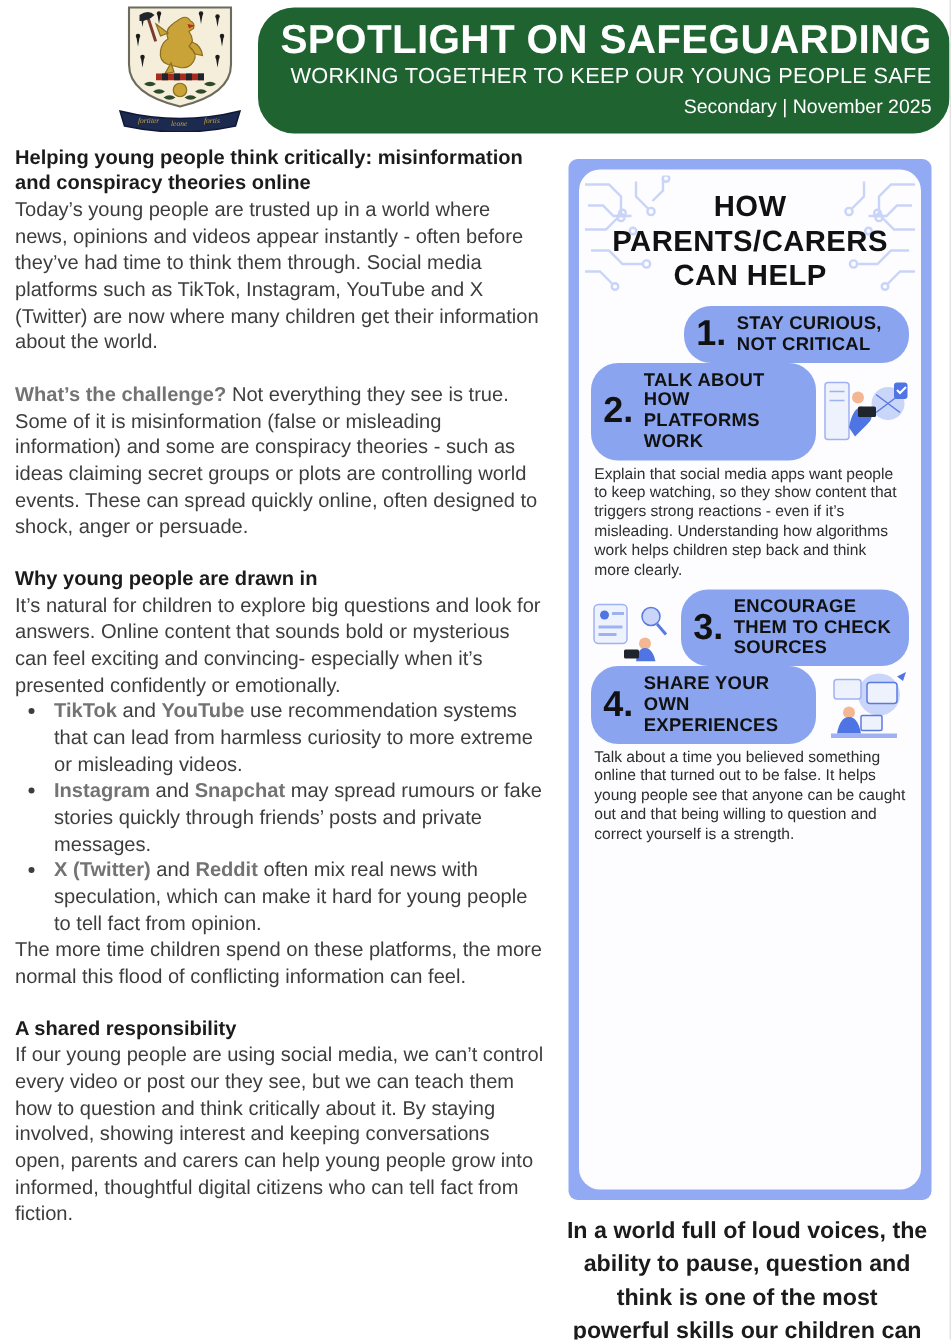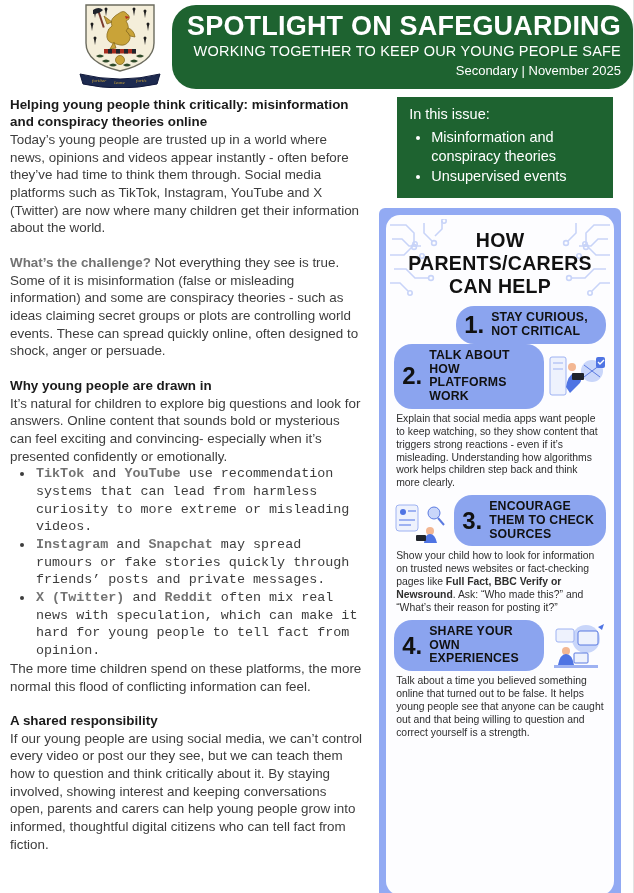--- a/index.html
+++ b/index.html
@@ -19,21 +19,21 @@
   .mast-sub   { font-size:14.5px; font-weight:400; margin-top:3px; letter-spacing:0.2px; }
   .mast-ed    { font-size:13px; margin-top:4px; }
   .crest-wrap { position:absolute; left:62px; top:2px; width:116px; height:86px; }
   
   .columns { display:flex; padding:6px 10px 0 10px; gap:14px; }
   .col-left { width:362px; font-size:13.4px; line-height:1.32; color:#3d3d3d; }
   .col-left h3 { font-size:13.4px; color:#1b1b1b; font-weight:700; line-height:1.3; }
   .col-left p { margin-bottom:0; }
   .spacer { height:17px; }
   .col-left ul { margin:0 0 0 24px; }
-  .col-left li { margin:0; padding-left:2px;font-family:Liberation Mono, monospace; }
+  .col-left li { margin:0; padding-left:2px; }
   b.inl { color:#737373; }
   .col-right { width:252px; display:flex; flex-direction:column; }
   
   .issue-box {
     background:#1e6330; color:#fff; margin:1px 10px 0 20px;
     padding:8px 10px 12px 12px; font-size:14.5px; line-height:1.35;
   }
   .issue-box ul { margin:3px 0 0 22px; }
   
   .infographic {
@@ -156,27 +156,20 @@
       <li><b class="inl">X (Twitter)</b><span> and </span><b class="inl">Reddit</b><span> often mix real news with speculation, which can make it hard for young people to tell fact from opinion.</span></li>
     </ul>
     <p>The more time children spend on these platforms, the more normal this flood of conflicting information can feel.</p>
     <div class="spacer"></div>
     <h3>A shared responsibility</h3>
     <p>If our young people are using social media, we can’t control every video or post our they see, but we can teach them how to question and think critically about it. By staying involved, showing interest and keeping conversations open, parents and carers can help young people grow into informed, thoughtful digital citizens who can tell fact from fiction.</p>
   </div>
 
   <div class="col-right">
 
-    <div class="issue-box">
-      <div>In this issue:</div>
-      <ul>
-        <li>Misinformation and conspiracy theories</li>
-        <li>Unsupervised events</li>
-      </ul>
-    </div>
 
     <div class="infographic">
       <div class="info-panel">
 
         <svg class="circuit left" width="70" height="78" viewBox="0 0 70 78" fill="none" stroke="#c3d0f8" stroke-width="1.6">
           <path d="M2 6 h16 l8 8 v12"></path>
             <circle cx="26" cy="28" r="2.4"></circle>
           <path d="M4 20 h10 l7 7 h12"></path>
             <circle cx="34" cy="27" r="2.2" transform="translate(0 10)"></circle>
           <path d="M2 36 h14 l9 -9"></path>
@@ -249,21 +242,20 @@
             <line x1="44" y1="19" x2="50" y2="26" stroke="#5b7ae0" stroke-width="2"></line>
             <circle cx="36" cy="32" r="4" fill="#f3b793"></circle>
             <path d="M30 44 q1 -9 6 -9 t7 9 z" fill="#4f74e3"></path>
             <rect x="22" y="36" width="10" height="6" rx="1" fill="#20242c"></rect>
           </svg>
           <div class="pill flex1">
             <span class="num">3.</span>
             <span class="head">ENCOURAGE THEM TO CHECK SOURCES</span>
           </div>
         </div>
-        <div class="step-body"><span>Show your child how to look for information on trusted news websites or fact-checking pages like </span><b>Full Fact, BBC Verify or Newsround</b><span>. Ask: “Who made this?” and “What’s their reason for posting it?”</span></div>
 
         <div class="step-row">
           <div class="pill flex1">
             <span class="num">4.</span>
             <span class="head">SHARE YOUR OWN EXPERIENCES</span>
           </div>
           <svg class="illus" width="58" height="46" viewBox="0 0 58 46">
             <circle cx="38" cy="16" r="14" fill="#c9d6fa"></circle>
             <rect x="8" y="6" width="18" height="13" rx="2" fill="#eef2fd" stroke="#9eb2f2"></rect>
             <rect x="30" y="8" width="20" height="14" rx="2" fill="#eef2fd" stroke="#5b7ae0"></rect>

